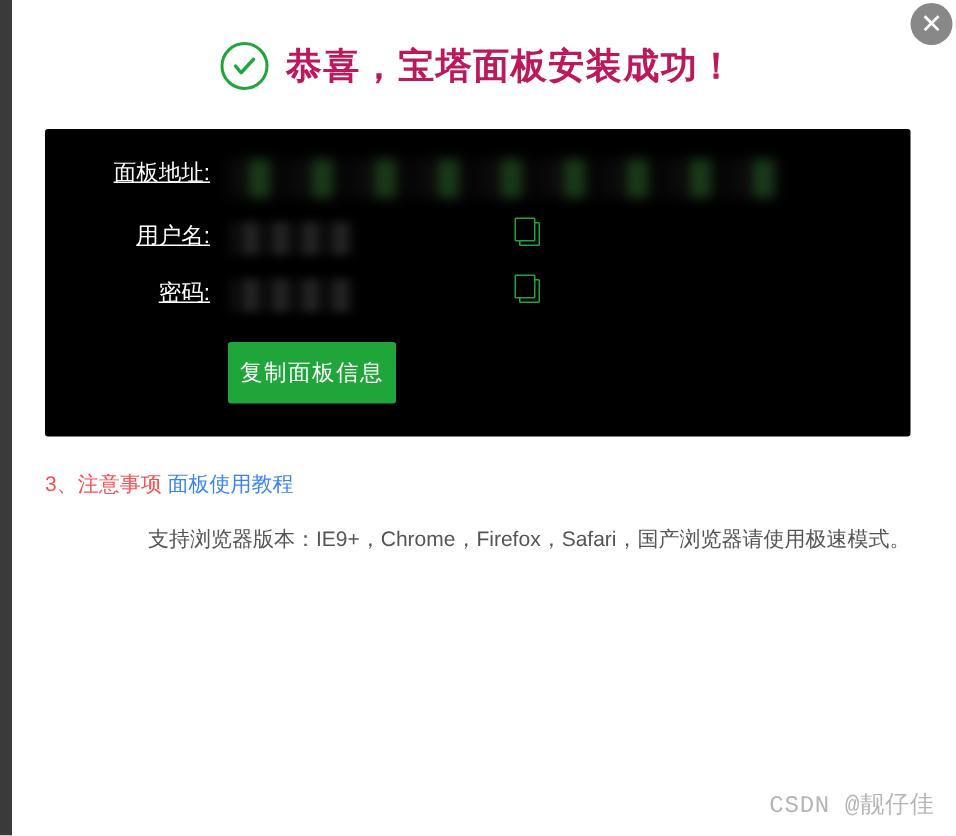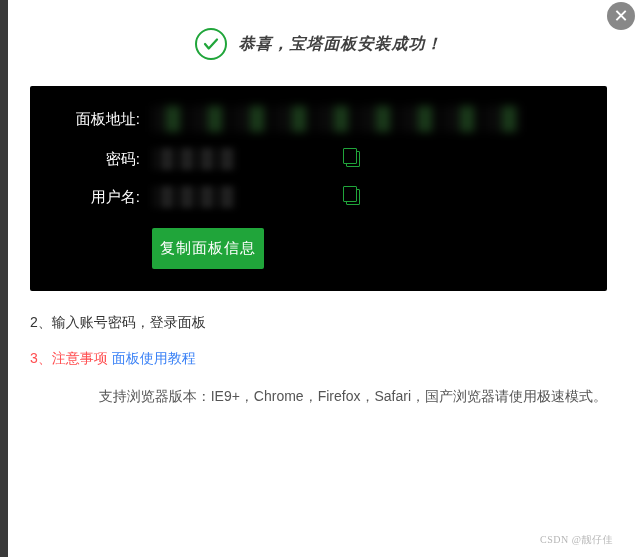--- a/index.html
+++ b/index.html
@@ -29,30 +29,29 @@
     display: flex; align-items: center; justify-content: center;
     gap: 12px; margin-bottom: 26px;
   }
   .title-row .icon {
     width: 32px; height: 32px;
     border: 2.5px solid #20a53a; border-radius: 50%;
     display: flex; align-items: center; justify-content: center;
   }
   .title-row .icon svg { width: 18px; height: 18px; }
   .title-row h1 {
-    color: #404040; font-size: 16px; font-weight: 600;
+    color: #be185d; font-size: 24px; font-weight: 600;
     letter-spacing: 1px;
-    font-style: italic;
   }
   .step { margin-bottom: 14px; line-height: 1.6; }
   .black-box {
     background: #000; color: #fff; border-radius: 2px;
     padding: 20px 24px 22px 24px; margin-bottom: 20px;
   }
-  .row { display: flex; align-items: center; margin-bottom: 16px; }
+  .row { display: flex; margin-bottom: 16px; text-decoration: underline; }
   .row-label {
     width: 86px; text-align: right; color: #fff; font-size: 15px;
     flex: 0 0 86px;
   }
   .row-value {
     margin-left: 12px; height: 20px; flex: 0 0 auto;
   }
   .blur-long {
     width: 370px; height: 26px; background: #111;
     filter: blur(4px); display: inline-block;
@@ -78,23 +77,23 @@
     padding: 11px 8px; font-size: 15px; border-radius: 2px;
     cursor: pointer; margin-left: 98px; margin-top: 4px;
     letter-spacing: 1px;
   }
   .step3-prefix { color: #ff4d4f; text-align: right; }
   .step3-link { color: #20a53a; }
   .notes { padding-left: 30px; margin-top: 12px; text-align: right; }
   .notes p { line-height: 1.8; margin-bottom: 8px; color: #555; }
   .link { color: #3b82f6; cursor: pointer; }
   .watermark {
-    position: absolute; right: 24px; bottom: 10px;
-    color: rgba(120,120,120,.55); font-size: 10px; letter-spacing: .5px;
-    font-family: Liberation Serif, serif;
+    position: absolute; right: 14px; bottom: 10px;
+    color: rgba(120,120,120,.55); font-size: 16px; letter-spacing: .5px;
+    font-family: Liberation Mono, monospace;
   }
   .left-edge {
     position: absolute; left: 0; top: 0; bottom: 0; width: 8px;
     background: #3a3a3a;
   }
 </style>
 </head>
 <body>
 
 <div class="left-edge"></div>
@@ -114,33 +113,32 @@
     <h1>恭喜，宝塔面板安装成功！</h1>
   </div>
 
 
   <div class="black-box">
     <div class="row">
       <span class="row-label">面板地址:</span>
       <span class="row-value blur-long"></span>
     </div>
     <div class="row">
-      <span class="row-label">密码:</span>
+      <span class="row-label">用户名:</span>
       <span class="row-value blur-short"></span>
       <span class="copy-icon"></span>
     </div>
     <div class="row">
-      <span class="row-label">用户名:</span>
+      <span class="row-label">密码:</span>
       <span class="row-value blur-short"></span>
       <span class="copy-icon"></span>
     </div>
     <button class="copy-btn">复制面板信息</button>
   </div>
 
-  <p class="step">2、输入账号密码，登录面板</p>
 
   <p class="step">
     <span class="step3-prefix">3、注意事项</span>
     <span> </span>
     <span class="step3-link link">面板使用教程</span>
   </p>
 
   <div class="notes">
     <p>支持浏览器版本：IE9+，Chrome，Firefox，Safari，国产浏览器请使用极速模式。</p>
   </div>

